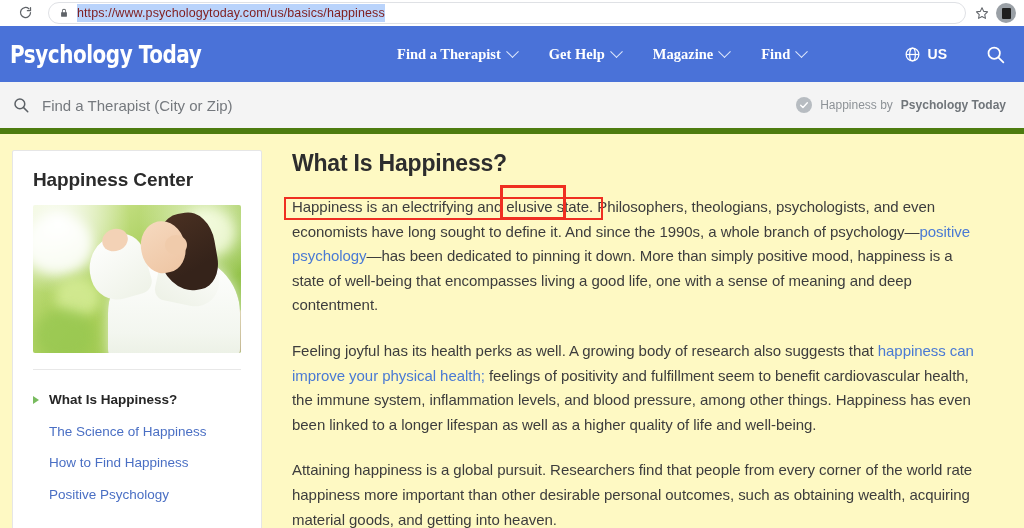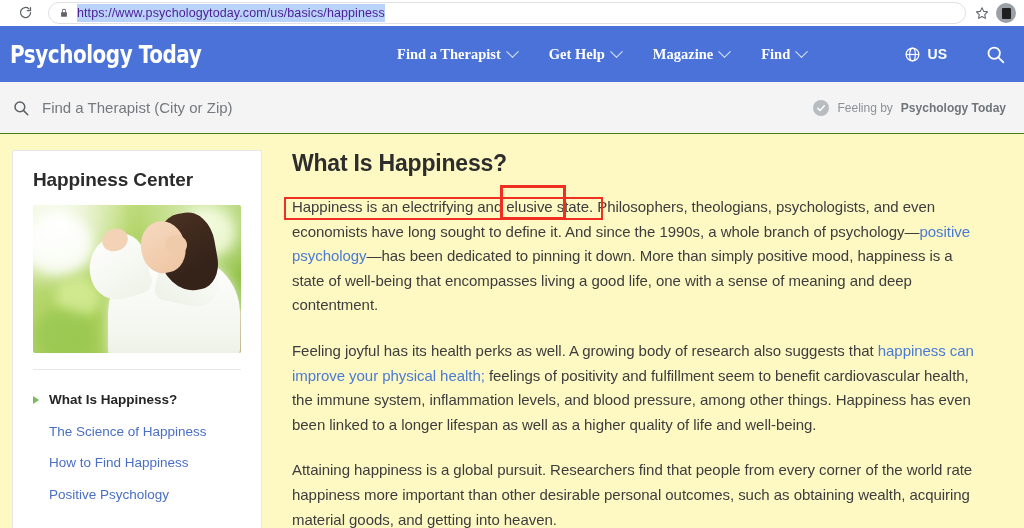--- a/index.html
+++ b/index.html
@@ -39,21 +39,21 @@
     background: #ffffff;
     display: flex;
     align-items: center;
     padding: 0 10px;
     overflow: hidden;
   }
   .lock-icon { flex: none; color: #5f6368; display: flex; align-items: center; }
   .omnibox-url {
     margin-left: 8px;
     font-size: 12.5px;
-    color: #4c1d95;
+    color: #7f1d1d;
     background: #b9d3fb;
     white-space: nowrap;
     line-height: 16px;
     padding: 1px 0;
     letter-spacing: 0.1px;
   }
   .star-btn {
     flex: none;
     width: 20px; height: 20px;
     display: flex; align-items: center; justify-content: center;
@@ -133,21 +133,21 @@
     display: flex; align-items: center; gap: 7px;
     color: #ffffff; font-size: 14px; font-weight: bold;
     cursor: pointer;
   }
   .icon-white { color: #ffffff; display: flex; align-items: center; }
 
   
   .subbar {
     height: 52px;
     background: #f4f4f4;
-    border-bottom: 1px solid #4d7c0f;
+    border-bottom: 6px solid #4d7c0f;
     display: flex;
     align-items: center;
     padding: 0 18px 0 12px;
   }
   .search-wrap { display: flex; align-items: center; gap: 12px; flex: 1; }
   .search-glass { color: #5c6166; display: flex; align-items: center; flex: none; }
   .search-input {
     border: none; outline: none; background: transparent;
     font-family: "Liberation Sans", sans-serif;
     font-size: 15px;
@@ -428,21 +428,21 @@
       </svg>
     </span>
     <input class="search-input" type="text" placeholder="Find a Therapist (City or Zip)" style="">
   </div>
   <div class="verified">
     <span class="check-circle">
       <svg width="10" height="10" viewBox="0 0 24 24" fill="none" stroke="#ffffff" stroke-width="3.4" stroke-linecap="round" stroke-linejoin="round">
         <polyline points="4 12.5 9.5 18 20 6.5"></polyline>
       </svg>
     </span>
-    <span>Feeling by</span>
+    <span>Happiness by</span>
     <b>Psychology Today</b>
   </div>
 </div>
 
 <div class="page">
 
   <aside class="sidebar-col">
     <div class="sidebar-card">
       <div class="sidebar-title">Happiness Center</div>
 

